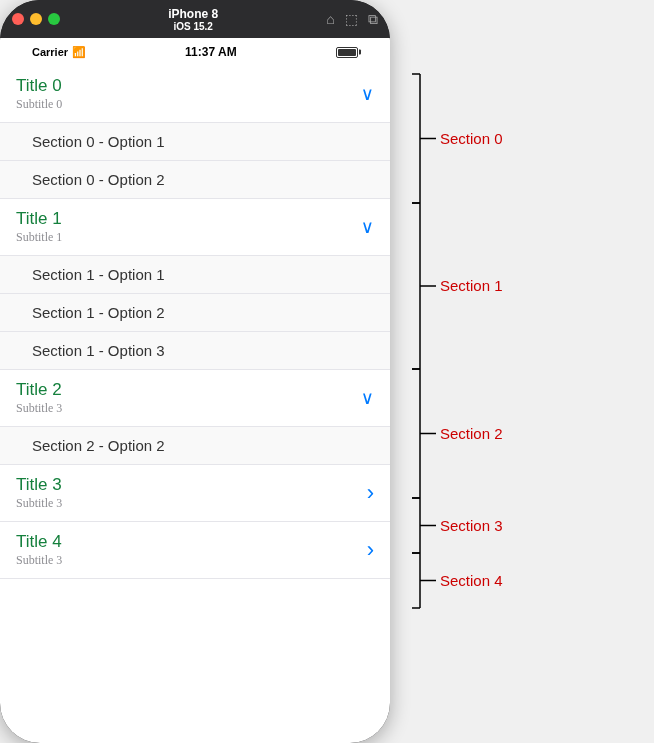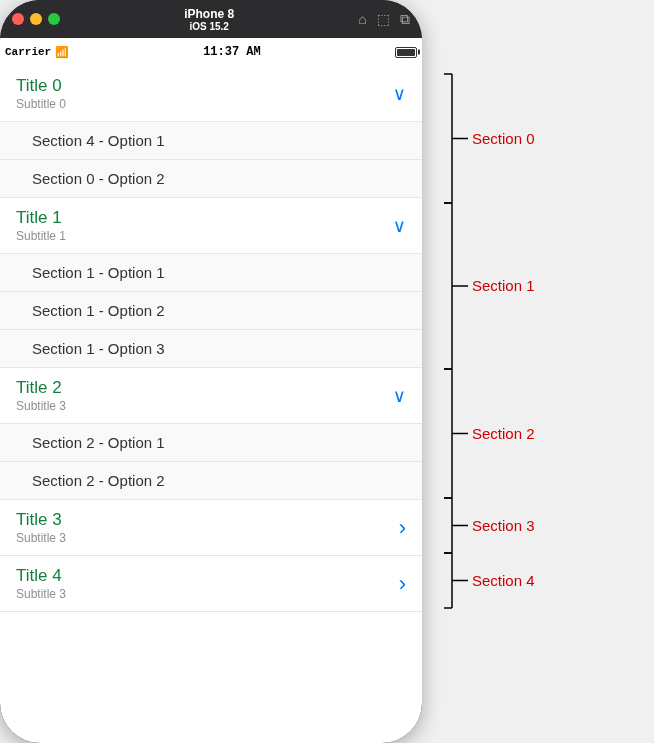--- a/index.html
+++ b/index.html
@@ -9,21 +9,21 @@
       display: flex;
       justify-content: flex-start;
       align-items: flex-start;
       width: 654px;
       height: 743px;
       overflow: hidden;
     }
 
     
     .phone-frame {
-      width: 422px;
+      width: 390px;
       height: 743px;
       background: #1c1c1e;
       border-radius: 40px;
       padding: 0;
       position: relative;
       flex-shrink: 0;
       overflow: hidden;
       box-shadow: 0 4px 20px rgba(0,0,0,0.3);
     }
 
@@ -77,22 +77,21 @@
       cursor: pointer;
     }
 
     
     .status-bar {
       background: #fff;
       height: 28px;
       display: flex;
       align-items: center;
       justify-content: space-between;
-      padding: 0 5px;
-      font-family: Liberation Mono, monospace;
+      padding: 0 32px;
     }
     .status-left {
       font-size: 11px;
       font-weight: 600;
       display: flex;
       align-items: center;
       gap: 4px;
     }
     .wifi-icon {
       font-size: 11px;
@@ -158,20 +157,21 @@
 
     .accordion-header-text .title {
       font-size: 17px;
       font-weight: 400;
       color: #15803d;
     }
     .accordion-header-text .subtitle {
       font-size: 12px;
       color: #8e8e93;
       margin-top: 1px;
+      font-family: Liberation Serif, serif;
     }
 
     .chevron {
       color: #007aff;
       font-size: 16px;
       font-weight: 300;
     }
 
     .accordion-body {
       background: #f9f9f9;
@@ -224,21 +224,21 @@
 
   <div class="accordion-item">
     <div class="accordion-header">
       <div class="accordion-header-text">
         <div class="title">Title 0</div>
         <div class="subtitle">Subtitle 0</div>
       </div>
       <span class="chevron" style="font-size:18px;">∨</span>
     </div>
     <div class="accordion-body">
-          <div class="accordion-option">Section 4 - Option 1</div>
+          <div class="accordion-option">Section 0 - Option 1</div>
           <div class="accordion-option">Section 0 - Option 2</div>
         </div>
   </div>
       <div class="accordion-item">
     <div class="accordion-header">
       <div class="accordion-header-text">
         <div class="title">Title 1</div>
         <div class="subtitle">Subtitle 1</div>
       </div>
       <span class="chevron" style="font-size:18px;">∨</span>
@@ -251,21 +251,20 @@
   </div>
       <div class="accordion-item">
     <div class="accordion-header">
       <div class="accordion-header-text">
         <div class="title">Title 2</div>
         <div class="subtitle">Subtitle 3</div>
       </div>
       <span class="chevron" style="font-size:18px;">∨</span>
     </div>
     <div class="accordion-body">
-          <div class="accordion-option">Section 2 - Option 1</div>
           <div class="accordion-option">Section 2 - Option 2</div>
         </div>
   </div>
       <div class="accordion-item">
     <div class="accordion-header">
       <div class="accordion-header-text">
         <div class="title">Title 3</div>
         <div class="subtitle">Subtitle 3</div>
       </div>
       <span class="chevron" style="font-size:22px;font-weight:300;">›</span>

